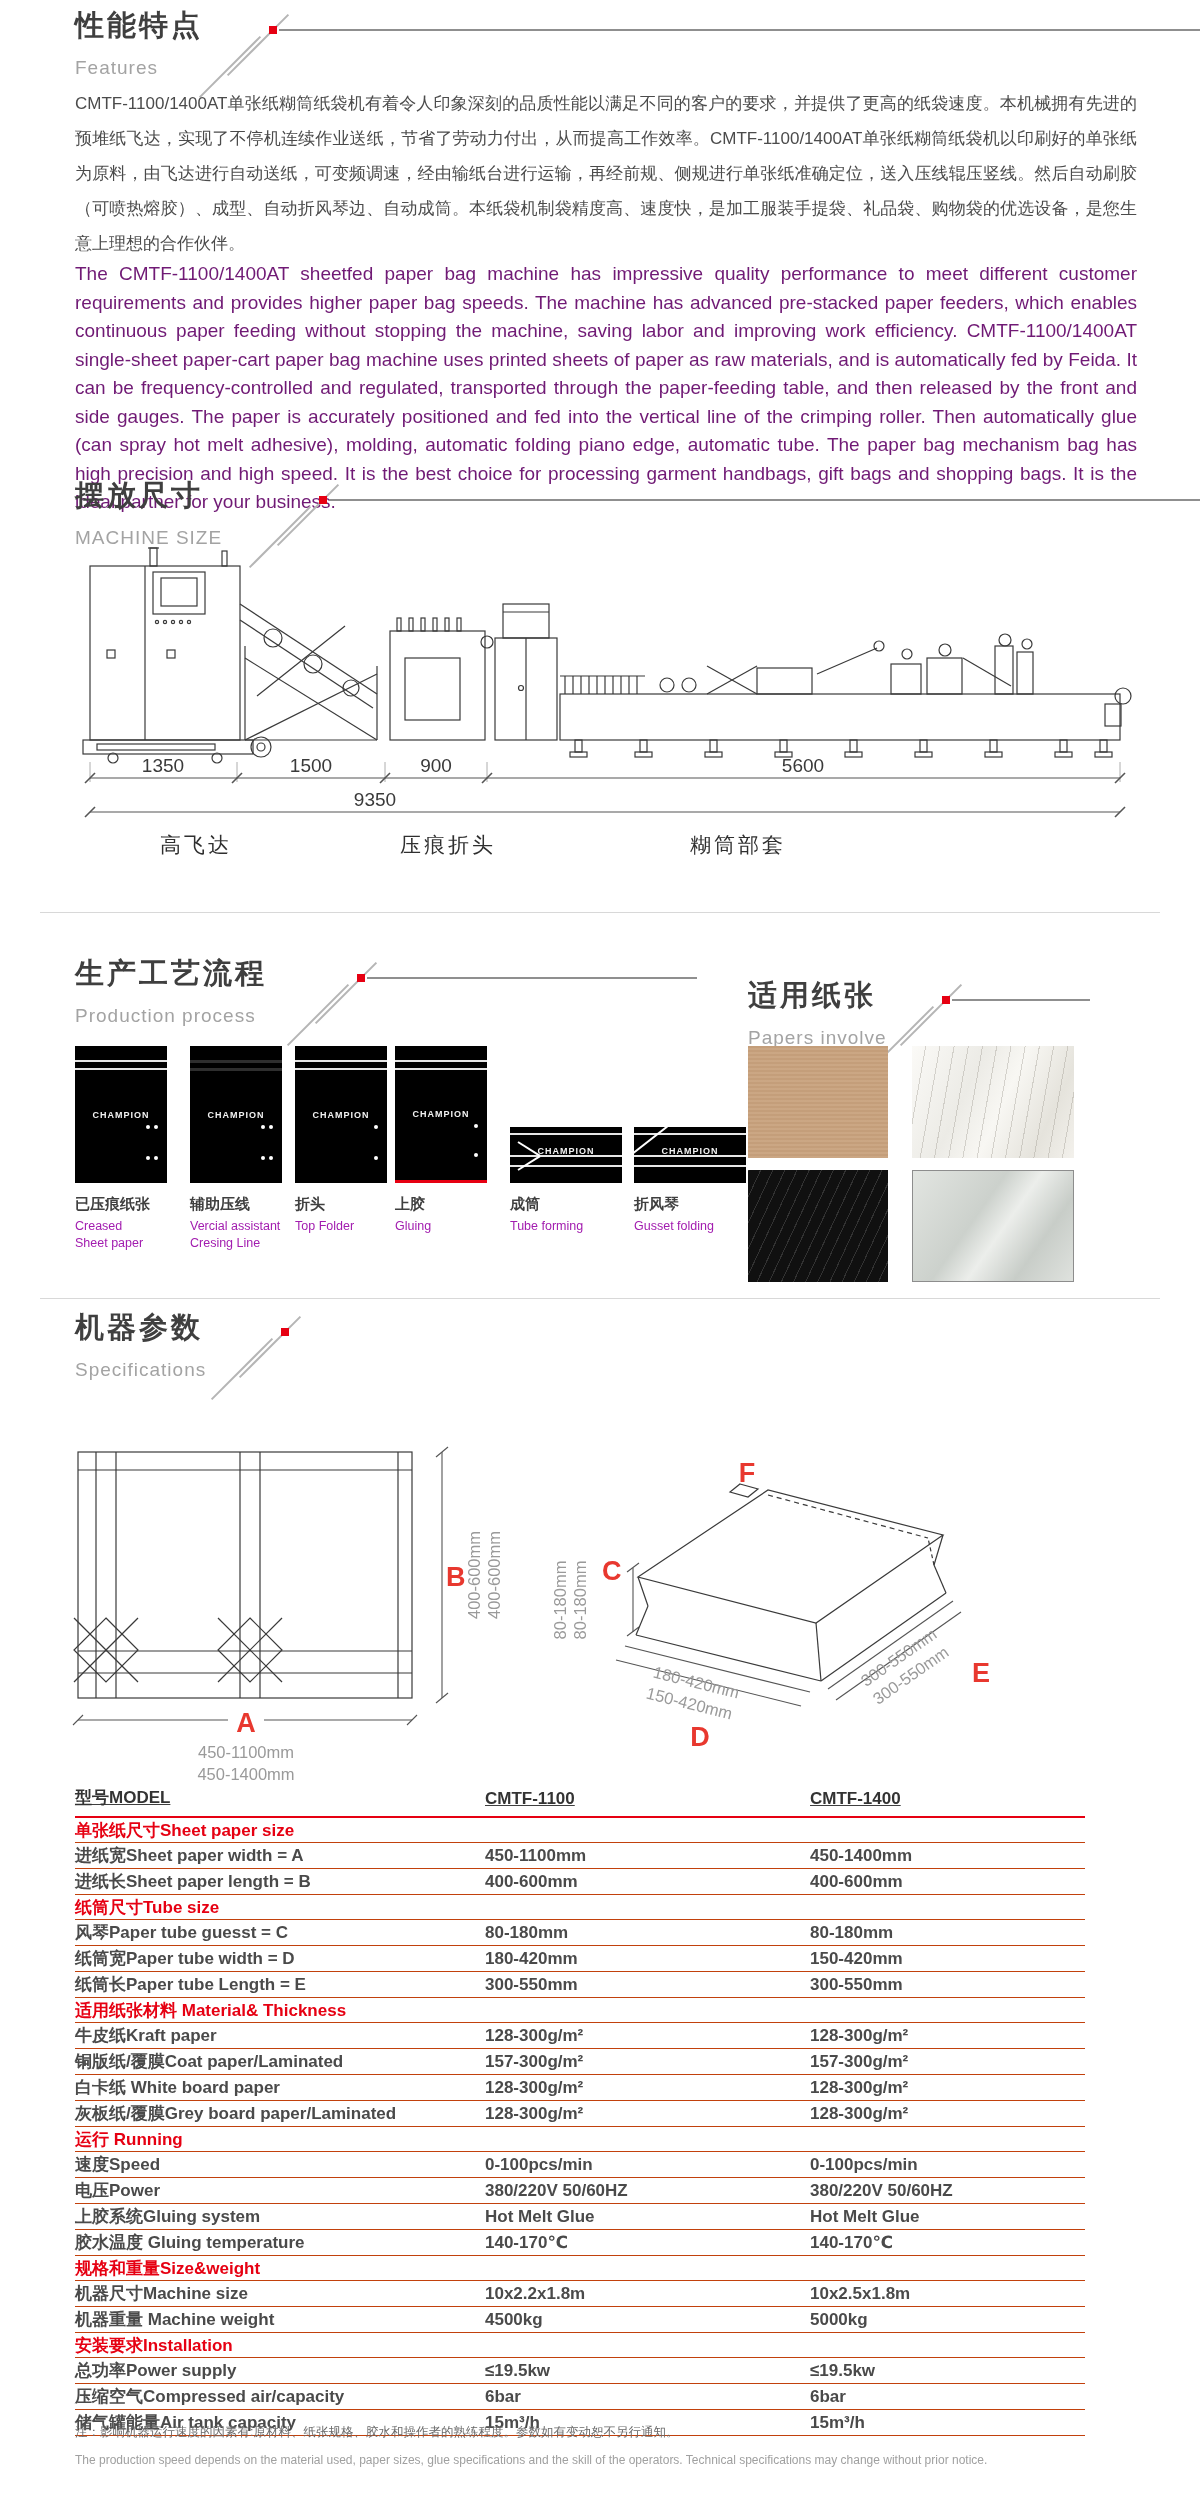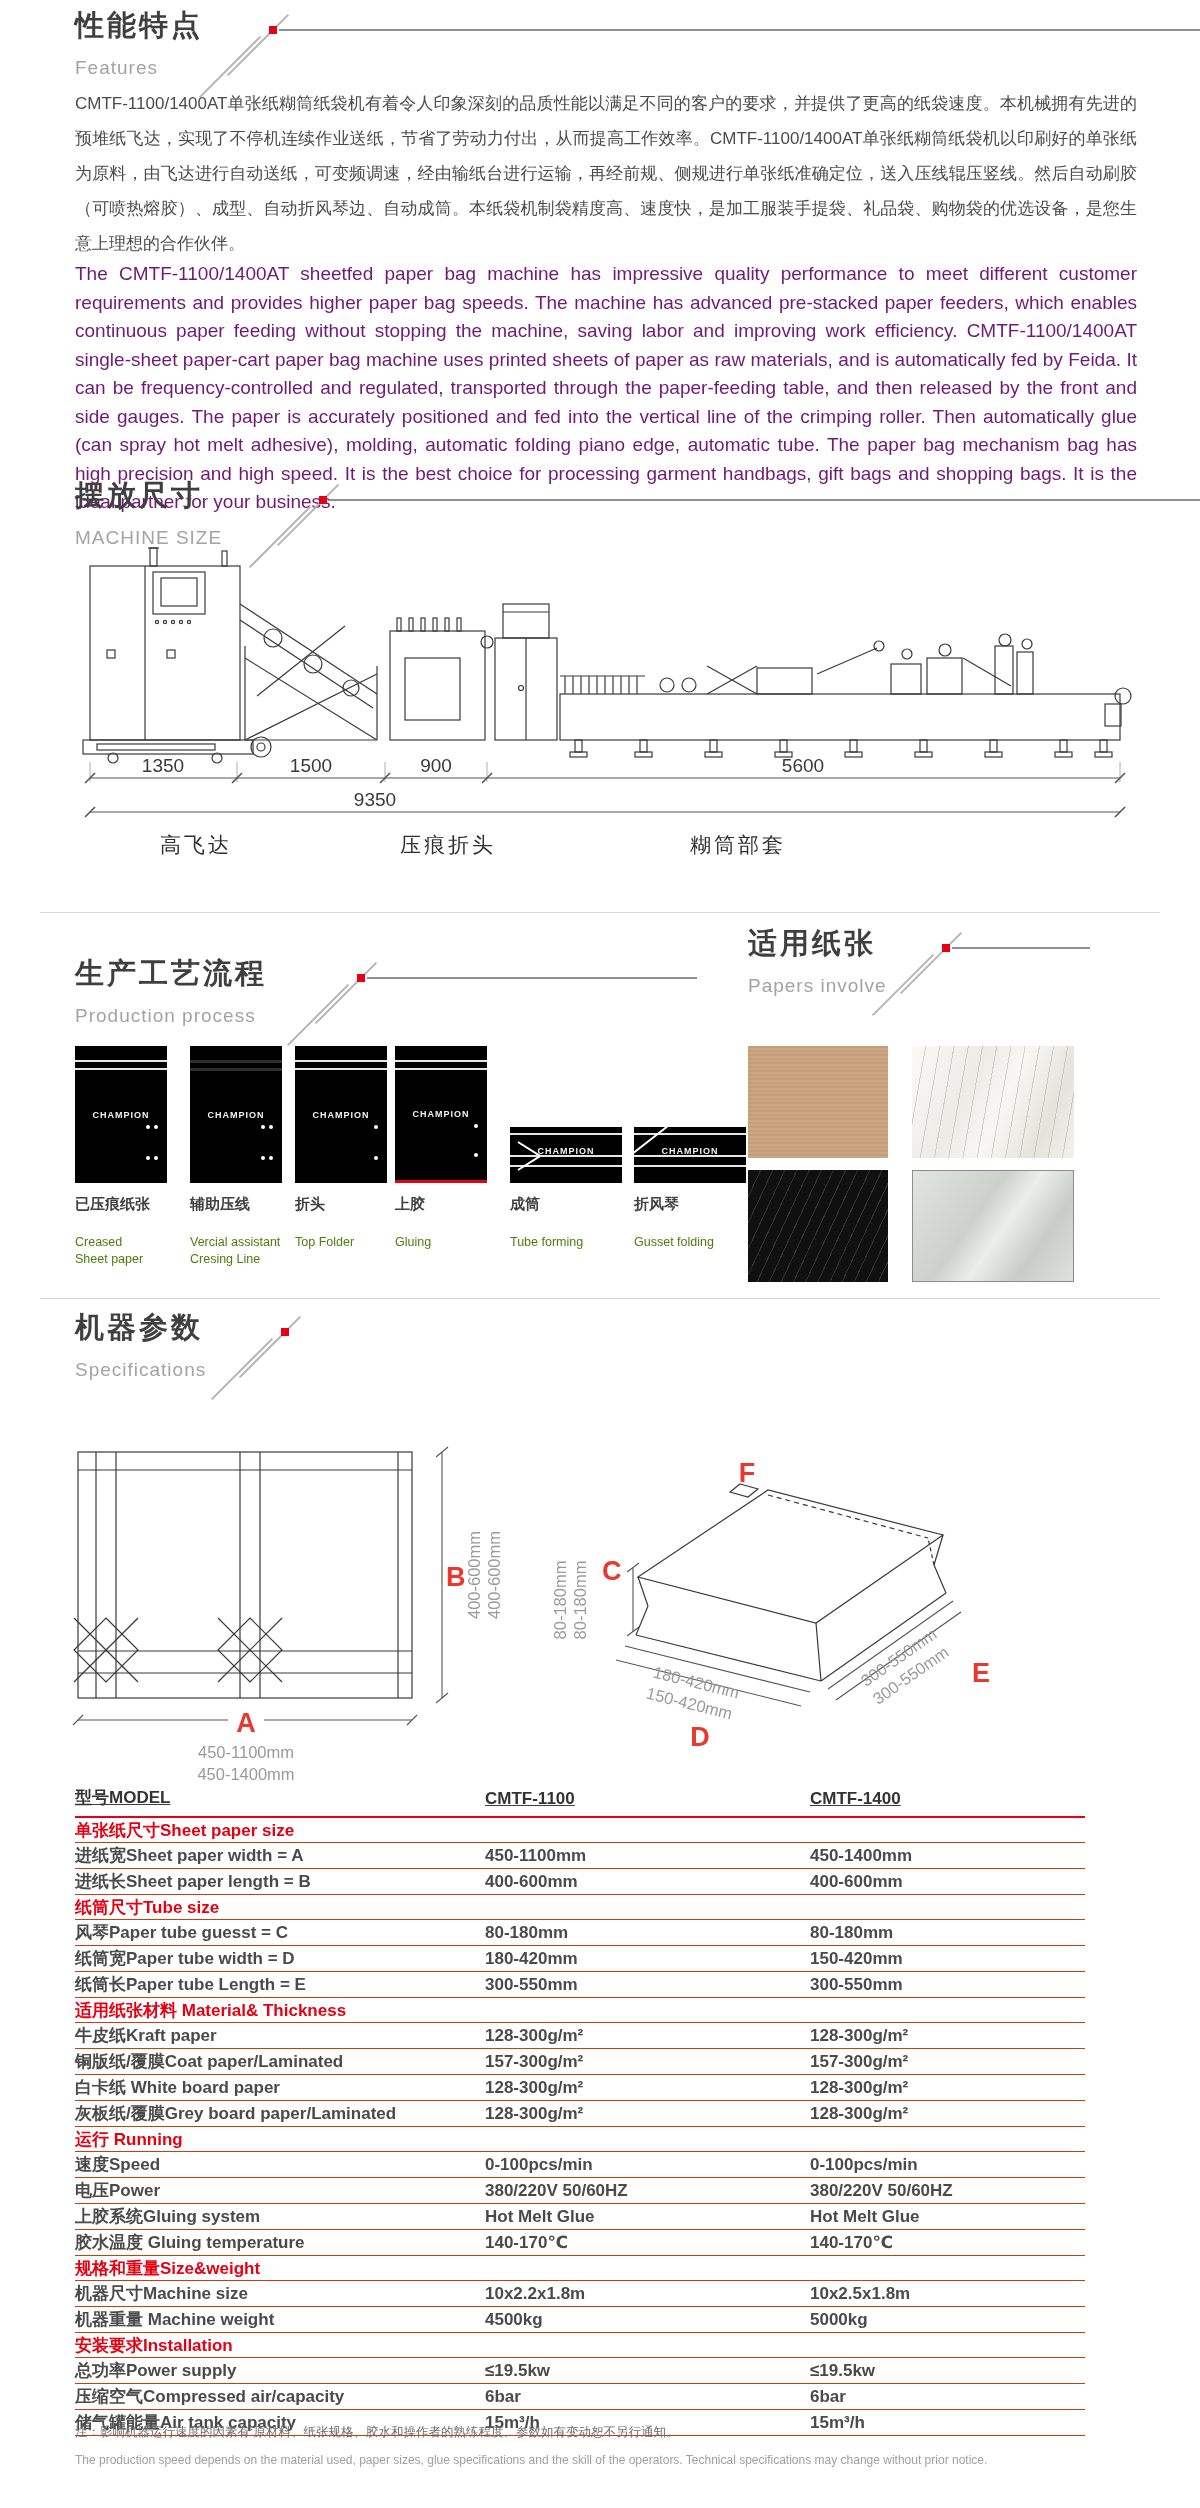--- a/index.html
+++ b/index.html
@@ -50,21 +50,21 @@
   .wide .wl.l1{top:6px;} .wide .wl.l2{top:auto;bottom:16px;}
   .wl.mid{top:50%;}
   .wm{position:absolute;top:47%;left:0;right:0;text-align:center;color:rgba(255,255,255,.95);font-size:9px;font-weight:bold;letter-spacing:1px;}
   .wm-wide{top:34%;}
   .dots{position:absolute;right:9px;width:4px;height:4px;border-radius:50%;background:#fff;}
   .dots.pair{box-shadow:-8px 0 0 #fff;}
   .chev{position:absolute;left:8px;top:14px;width:26px;height:2px;background:#fff;transform-origin:left center;transform:rotate(32deg);}
   .chev.c2{top:auto;bottom:12px;transform:rotate(-32deg);}
   .diag{position:absolute;left:-6px;top:12px;width:44px;height:2px;background:#fff;transform:rotate(-38deg);}
   .step-cn{margin-top:12px;font-size:15px;font-weight:bold;color:#3f3f3f;}
-  .step-en{margin-top:20px;font-size:12.5px;line-height:1.35;color:#4d7c0f;white-space:pre-line;}
+  .step-en{margin-top:4px;font-size:12.5px;line-height:1.35;color:#a21caf;white-space:pre-line;}
 
   
   #papers-grid{position:absolute;left:748px;top:1046px;display:grid;grid-template-columns:140px 162px;grid-template-rows:112px 112px;column-gap:24px;row-gap:12px;}
   .paper-tile{width:100%;height:100%;}
   .kraft{background:#c8a17c;background-image:repeating-linear-gradient(0deg,rgba(255,255,255,.06) 0 2px,rgba(0,0,0,.02) 2px 4px);}
   .white-stack{background:linear-gradient(115deg,#fbfaf7 0%,#ecebe6 35%,#f8f7f3 55%,#e5e3dc 80%,#f3f1ec 100%);background-blend-mode:normal;}
   .white-stack{position:relative;overflow:hidden;}
   .white-stack::after{content:"";position:absolute;inset:0;background:repeating-linear-gradient(100deg,transparent 0 13px,rgba(150,145,135,.35) 13px 14px);}
   .black-stack{background:#101010;background-image:repeating-linear-gradient(115deg,rgba(255,255,255,.14) 0 1px,transparent 1px 11px);}
   .glossy{border:1px solid #8d8d8d;box-sizing:border-box;background:linear-gradient(125deg,#e2e5e1 0%,#ccd1cc 40%,#eceeeb 55%,#c8cdc8 75%,#dfe2de 100%);}
@@ -331,21 +331,21 @@
             <span class="wm wm-wide">CHAMPION</span>
             <i class="diag"></i>
             <i class="wl mid"></i>
           </div>
         </div>
         <div class="step-cn">折风琴</div>
         <div class="step-en">Gusset folding</div>
       </div>
     </div>
 
-  <div class="sec-header" style="left:748px;top:928px;--sx:140px;--lw:138px">
+  <div class="sec-header" style="left:748px;top:980px;--sx:140px;--lw:138px">
     <div class="sec-cn">适用纸张</div>
     <div class="sec-en">Papers involve</div>
     <span class="slash s1"></span>
     <span class="slash s2"></span>
     <span class="dot"></span>
     <span class="hline"></span>
   </div>
 
   <div id="papers-grid">
     <div class="paper-tile kraft"></div>

